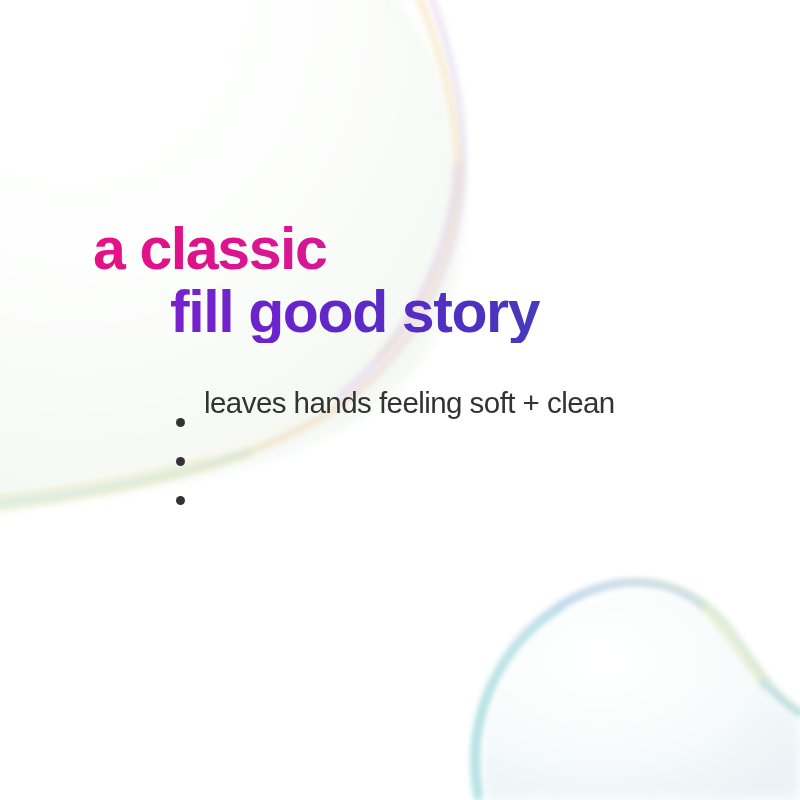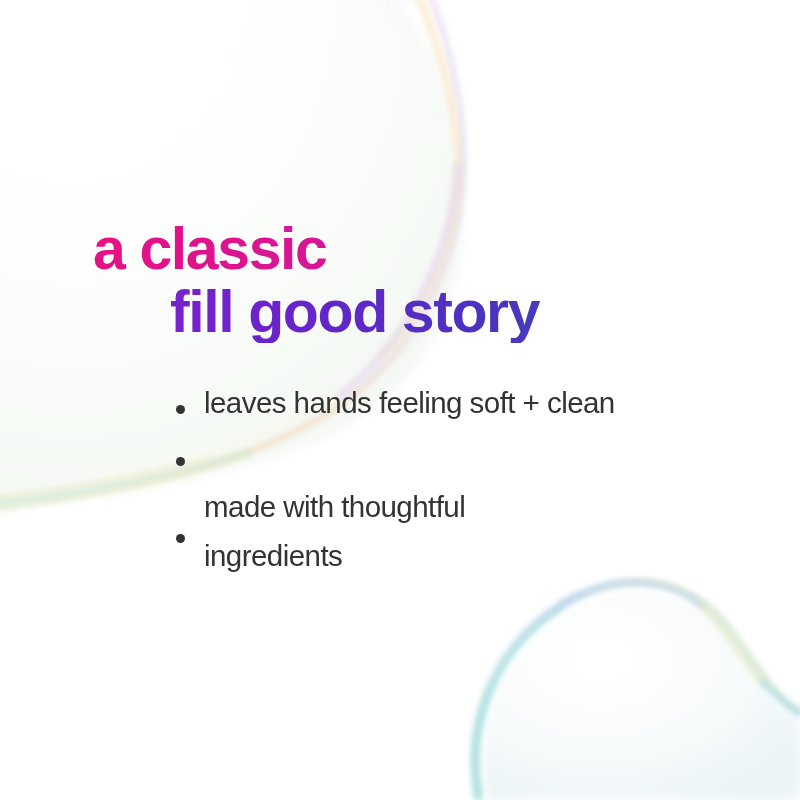--- a/index.html
+++ b/index.html
@@ -70,21 +70,21 @@
 
   
   .bullets {
     position: absolute;
     left: 176px;
     top: 378px;
     z-index: 5;
   }
   .bullet-row {
     display: flex;
-    align-items: center;
+    align-items: flex-end;
     margin-bottom: 16px;
   }
   .bullet-dot {
     flex: 0 0 auto;
     width: 9px;
     height: 9px;
     border-radius: 50%;
     background: #333333;
     margin-top: 14px;
     margin-right: 19px;
@@ -242,18 +242,16 @@
   <div class="bullets">
     <div class="bullet-row">
       <span class="bullet-dot"></span>
       <span class="bullet-text">leaves hands feeling soft + clean</span>
     </div>
     <div class="bullet-row">
       <span class="bullet-dot"></span>
     </div>
     <div class="bullet-row">
       <span class="bullet-dot"></span>
-      <span class="bullet-text">made with thoughtful
-ingredients</span>
     </div>
   </div>
 
 </div>
 
 </body></html>

